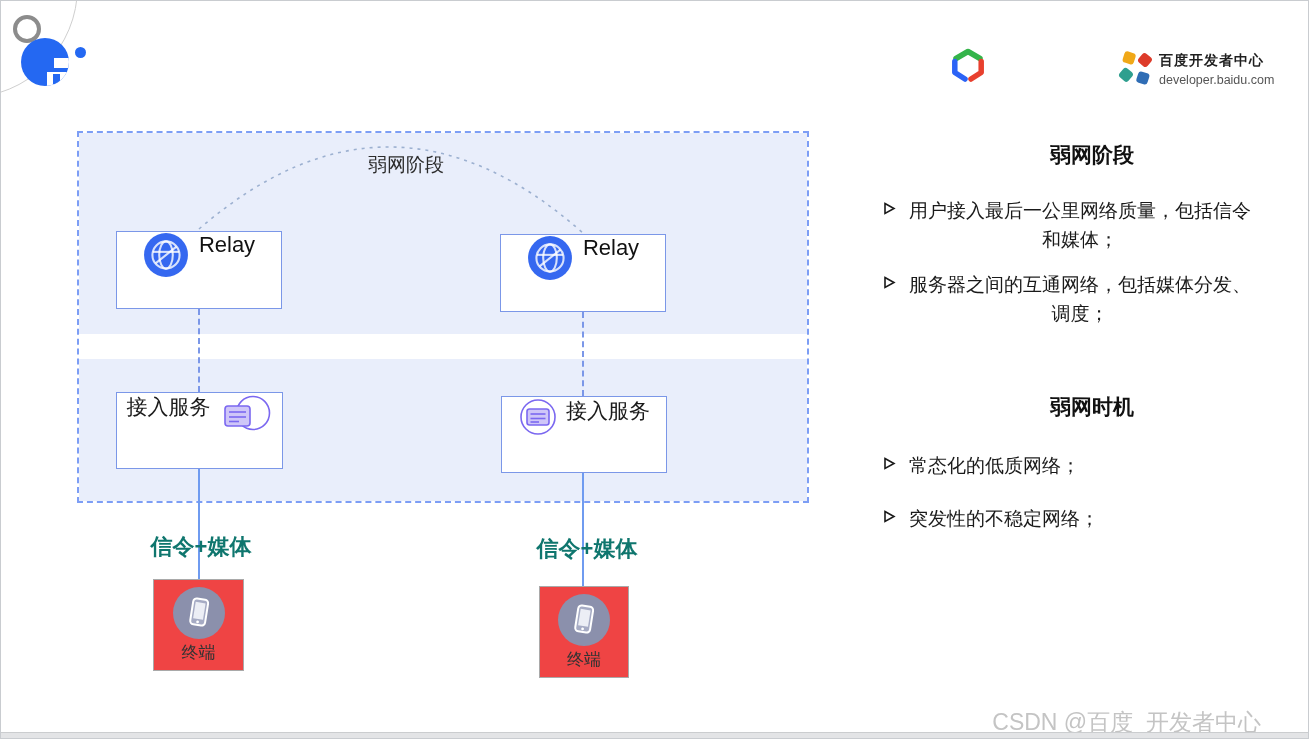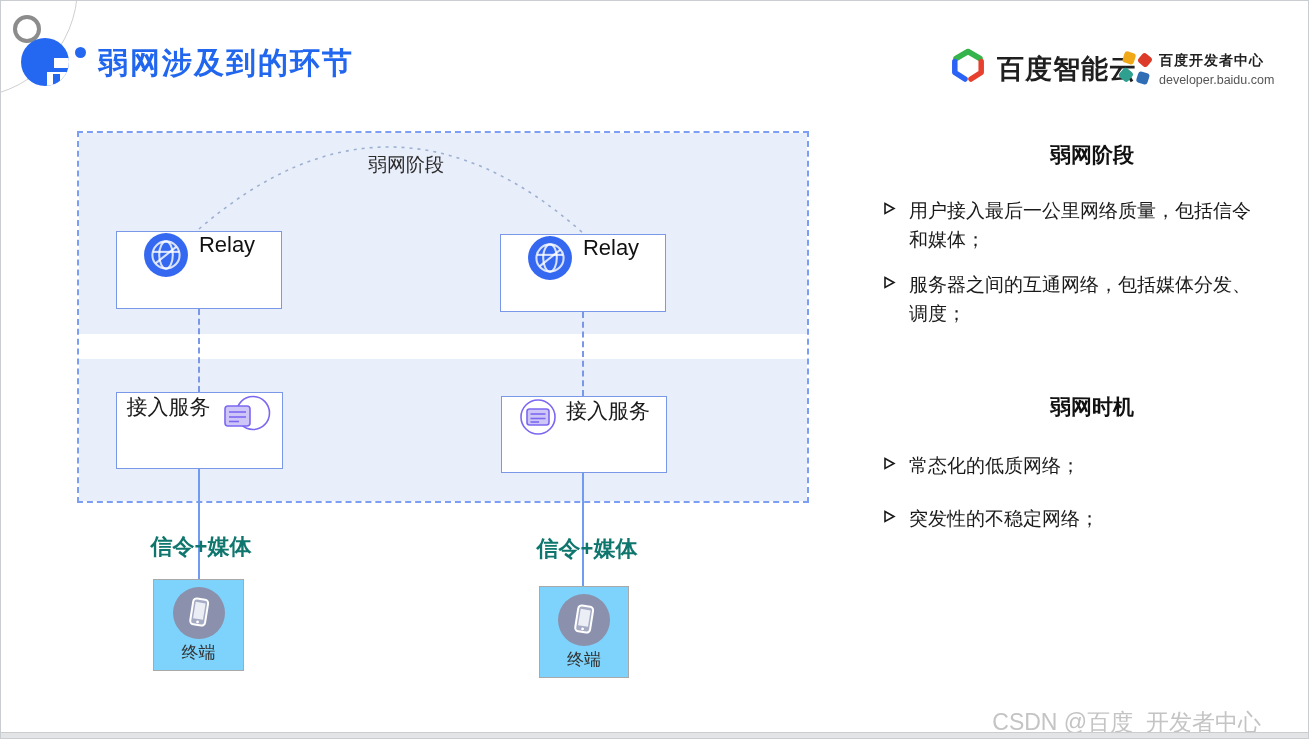--- a/index.html
+++ b/index.html
@@ -30,59 +30,57 @@
   .diagram-box{position:absolute;left:76px;top:130px;width:728px;height:368px;
                border:2px dashed #7d9ef5;}
   .band-top{position:absolute;left:0;top:0;width:100%;height:201px;background:#e9eefb;}
   .band-bottom{position:absolute;left:0;top:226px;width:100%;height:142px;background:#e9eefb;}
   .node{position:absolute;background:#fff;border:1px solid #7b97e8;display:flex;align-items:flex-start;justify-content:center;box-sizing:border-box;}
   .node-label{font-size:21px;color:#1a1a1a;}
   .relay-label{font-size:22px;color:#111;margin-left:10px;}
   .vline-dash{position:absolute;width:0;border-left:2px dashed #7b97e8;}
   .vline-solid{position:absolute;width:0;border-left:2px solid #6f9bf0;}
   .link-label{position:absolute;width:170px;text-align:center;font-size:22px;font-weight:bold;color:#0f766e;}
-  .terminal-box{position:absolute;background:#7dd3fc;border:1.5px solid #a9a9a9;box-sizing:border-box;
+  .terminal-box{position:absolute;background:#ef4444;border:1.5px solid #a9a9a9;box-sizing:border-box;
                 display:flex;flex-direction:column;align-items:center;justify-content:flex-start;}
   .terminal-label{font-size:17px;color:#333;margin-top:2px;}
   .arc-label{position:absolute;left:345px;top:151px;width:120px;text-align:center;font-size:19px;color:#2b2b2b;}
 
   
   .panel-heading{position:absolute;left:916px;width:350px;text-align:center;font-size:21px;font-weight:bold;color:#111;}
   .bullet{position:absolute;left:882px;width:368px;display:flex;align-items:flex-start;}
   .bullet .marker{flex:0 0 auto;margin-top:5px;margin-right:13px;}
-  .bullet .btext{font-size:19px;line-height:29px;color:#1a1a1a;}
+  .bullet .btext{font-size:19px;line-height:29px;color:#1a1a1a;text-align:center;}
 
   
   .watermark{position:absolute;right:47px;top:706px;font-size:23px;color:#c4c4c4;}
   .bottom-strip{position:absolute;left:0;bottom:0;width:100%;height:5px;background:#e3e4e6;border-top:1px solid #cbcdcf;}
 </style>
 </head>
 <body>
 
 <div id="page">
 
   <div class="corner-arc"></div>
   <div class="gray-ring"></div>
   <div class="logo-circle">
     <div class="n1"></div>
       <div class="n2"></div>
       <div class="n3"></div>
   </div>
   <div class="logo-dot"></div>
 
-  <div class="page-title">弱网涉及到的环节</div>
 
   <svg class="abs" style="left:948px;top:46px;" width="38" height="38" viewBox="0 0 36 38">
     <g fill="none" stroke-width="5.5" stroke-linejoin="round" stroke-linecap="round">
       <path d="M6 11.5 L18 4.5 L30 11.5" stroke="#34b44a"></path>
       <path d="M4.8 14.5 L4.8 25.5 L15 32" stroke="#2b63f6"></path>
       <path d="M31.2 14.5 L31.2 25.5 L21 32" stroke="#e8402e"></path>
     </g>
   </svg>
-  <div class="brand-cloud-text">百度智能云</div>
 
   <svg class="abs" style="left:1117px;top:49px;" width="36" height="38" viewBox="0 0 34 36">
     <rect x="5" y="2" width="11" height="11" rx="3" fill="#f0a818" transform="rotate(18 10.5 7.5)"></rect>
     <rect x="20" y="4" width="11" height="11" rx="3" fill="#dd3b2a" transform="rotate(40 25.5 9.5)"></rect>
     <rect x="2" y="18" width="11" height="11" rx="3" fill="#2f9f8f" transform="rotate(40 7.5 23.5)"></rect>
     <rect x="18" y="21" width="11" height="11" rx="3" fill="#2f6db5" transform="rotate(18 23.5 26.5)"></rect>
   </svg>
   <div class="brand-dev-name">百度开发者中心</div>
   <div class="brand-dev-url">developer.baidu.com</div>
 

